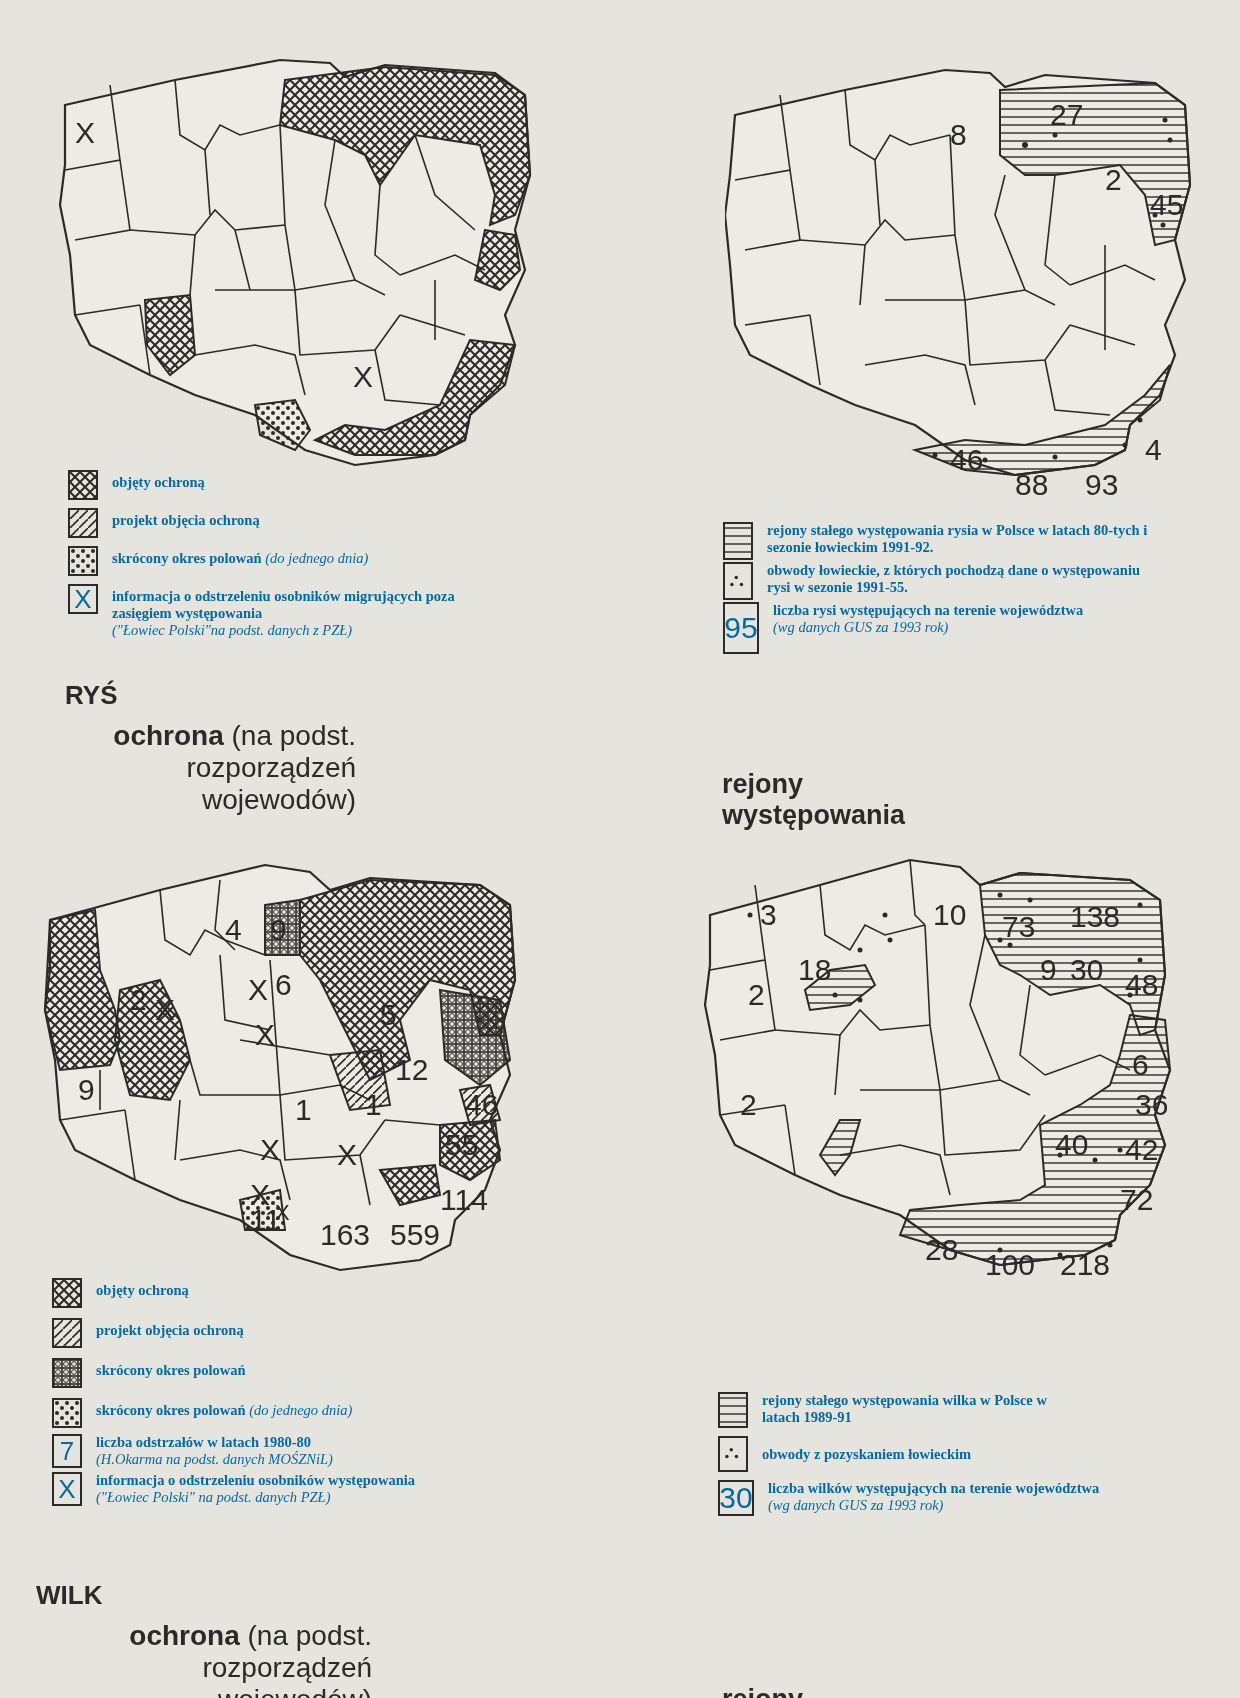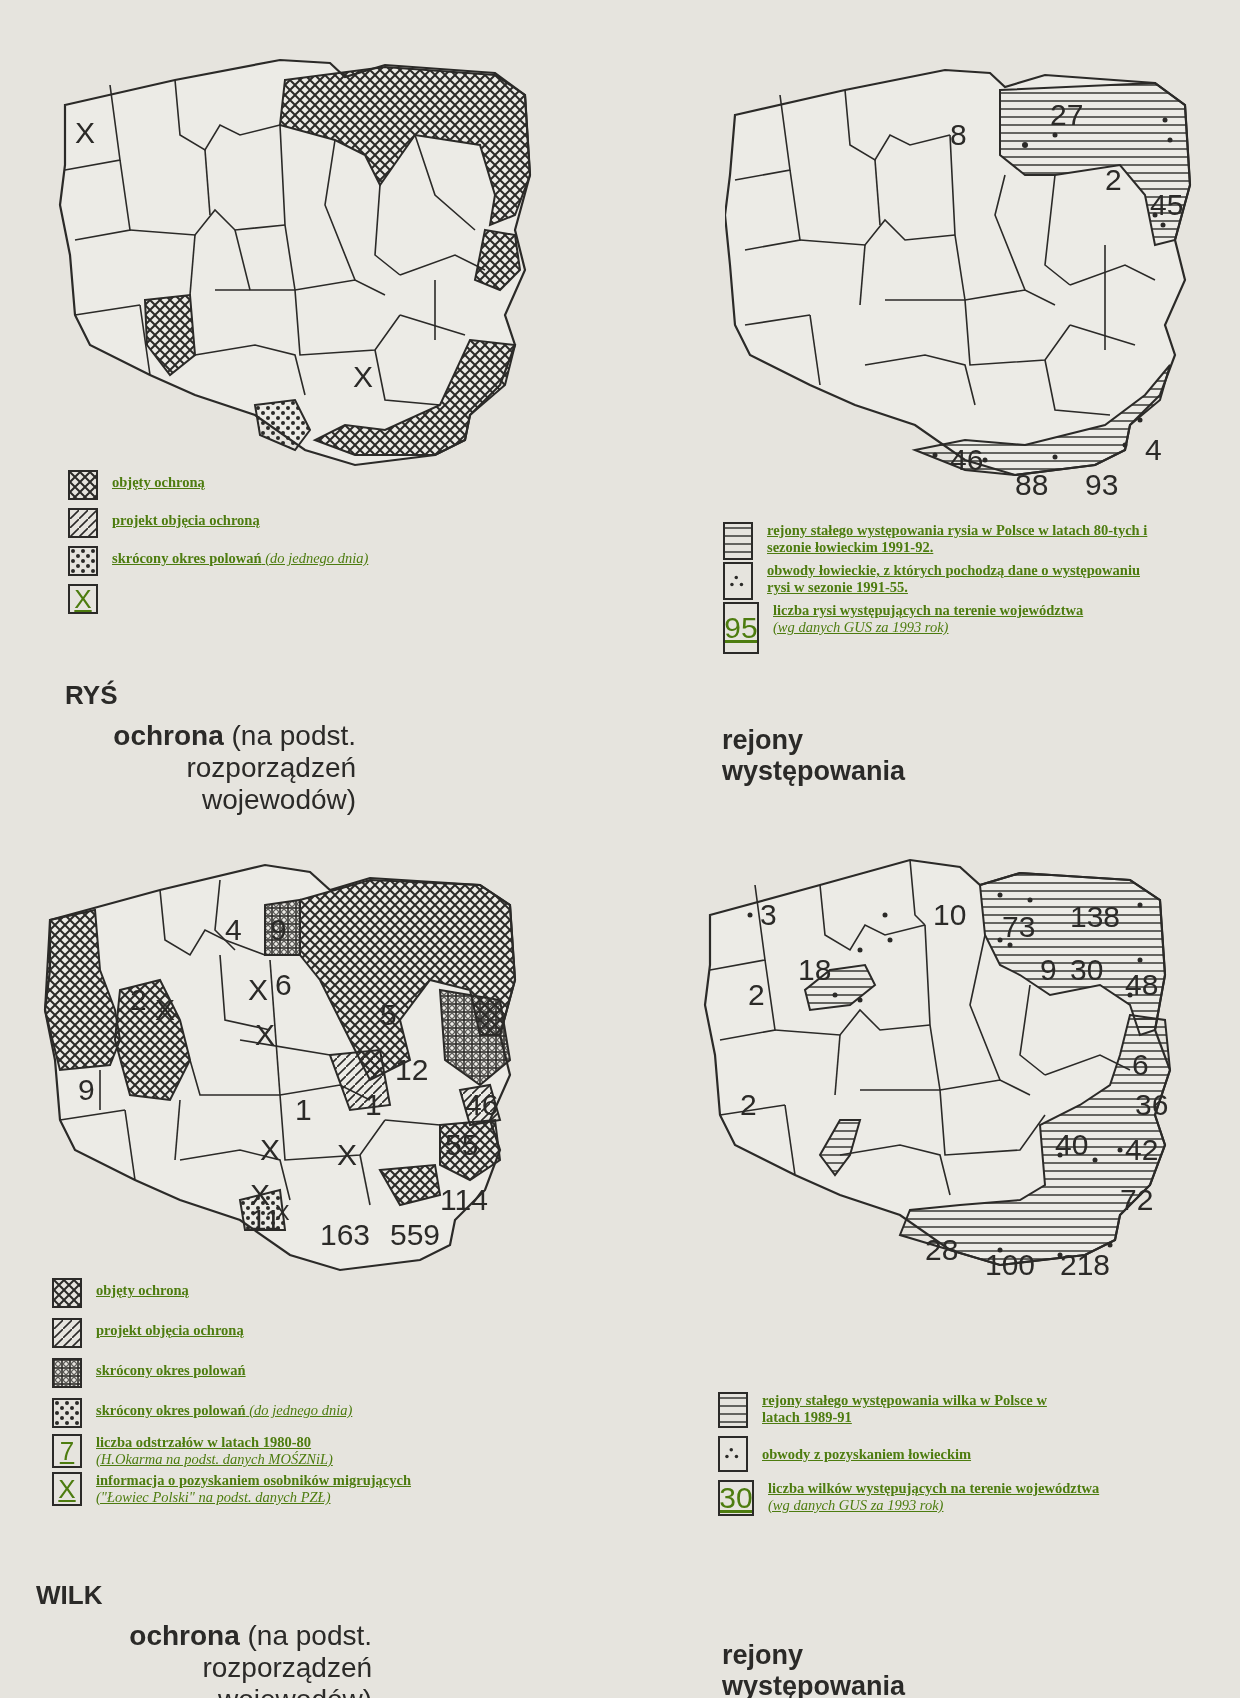--- a/index.html
+++ b/index.html
@@ -1,28 +1,28 @@
 <!DOCTYPE html>
 <html><head>
 <meta charset="utf-8">
 <style>
   html,body{margin:0;padding:0;}
   body{width:1240px;height:1698px;background:#e6e4de;position:relative;overflow:hidden;font-family:"Liberation Sans",sans-serif;color:#2b2a28;}
   .panel{position:absolute;}
   .map-svg{position:absolute;}
-  .legend{position:absolute;font-family:"Liberation Serif",serif;font-weight:bold;font-size:14.5px;line-height:17px;color:#4d7c0f;text-decoration:underline;}
+  .legend{position:absolute;font-family:"Liberation Serif",serif;font-weight:bold;font-size:14.5px;line-height:17px;color:#0369a1;}
   .legend-row{display:flex;align-items:flex-start;margin-bottom:8px;}
   .swatch{width:30px;height:30px;border:2px solid #2b2a28;box-sizing:border-box;flex:0 0 auto;margin-right:14px;display:flex;align-items:center;justify-content:center;font-family:"Liberation Sans",sans-serif;font-weight:normal;font-size:26px;line-height:1;overflow:hidden;}
   .swatch svg{width:100%;height:100%;display:block;}
   .legend-text{padding-top:4px;}
   .legend-text i{font-weight:normal;font-style:italic;}
   .title-species{position:absolute;font-weight:bold;font-size:26px;text-align:center;}
   .title-sub{position:absolute;font-size:28px;line-height:32px;text-align:right;}
   .title-sub b{font-weight:bold;}
-  .title-right{position:absolute;font-weight:bold;font-size:27px;}
+  .title-right{position:absolute;font-weight:bold;font-size:27px;margin-top:44px;}
   .maplabel{font-family:"Liberation Sans",sans-serif;font-size:30px;fill:#2b2a28;}
 </style>
 </head>
 <body>
 
 <svg width="0" height="0" style="position:absolute">
   <defs>
     <pattern id="p-cross" width="10" height="10" patternUnits="userSpaceOnUse">
       <path d="M0 0 L10 10 M10 0 L0 10" stroke="#2b2a28" stroke-width="2"></path>
     </pattern>
@@ -97,20 +97,21 @@
     <div class="legend-row">
       <div class="swatch">
           <svg>
             <rect width="100%" height="100%" fill="url(#p-dots)"></rect>
           </svg>
         </div>
       <div class="legend-text"><span>skrócony okres polowań</span> <i>(do jednego dnia)</i></div>
     </div>
     <div class="legend-row">
       <div class="swatch">X</div>
+      <div class="legend-text"><span>informacja o odstrzeleniu osobników migrujących poza zasięgiem występowania</span><br><i>("Łowiec Polski"na podst. danych z PZŁ)</i></div>
     </div>
   </div>
 
   <div class="title-species" style="left:65px;top:680px;">RYŚ</div>
   <div class="title-sub" style="left:62px;top:720px;">
     <b>ochrona</b> <span>(na podst. rozporządzeń</span><br>
     <span style="padding-left:140px">wojewodów)</span>
   </div>
 </div>
 
@@ -275,21 +276,21 @@
           </svg>
         </div>
       <div class="legend-text"><span>skrócony okres polowań</span> <i>(do jednego dnia)</i></div>
     </div>
     <div class="legend-row" style="margin-bottom:4px">
       <div class="swatch" style="height:34px">7</div>
       <div class="legend-text" style="padding-top:0"><span>liczba odstrzałów w latach 1980-80</span><br><i>(H.Okarma na podst. danych MOŚZNiL)</i></div>
     </div>
     <div class="legend-row">
       <div class="swatch" style="height:34px">X</div>
-      <div class="legend-text" style="padding-top:0"><span>informacja o pozyskaniem osobników migrujących</span><br><i>("Łowiec Polski" na podst. danych PZŁ)</i></div>
+      <div class="legend-text" style="padding-top:0"><span>informacja o odstrzeleniu osobników występowania</span><br><i>("Łowiec Polski" na podst. danych PZŁ)</i></div>
     </div>
   </div>
 
   <div class="title-species" style="left:36px;top:1580px;">WILK</div>
   <div class="title-sub" style="left:48px;top:1620px;">
     <b>ochrona</b> <span>(na podst. rozporządzeń</span><br>
     <span style="padding-left:170px">wojewodów)</span>
   </div>
 </div>
 

